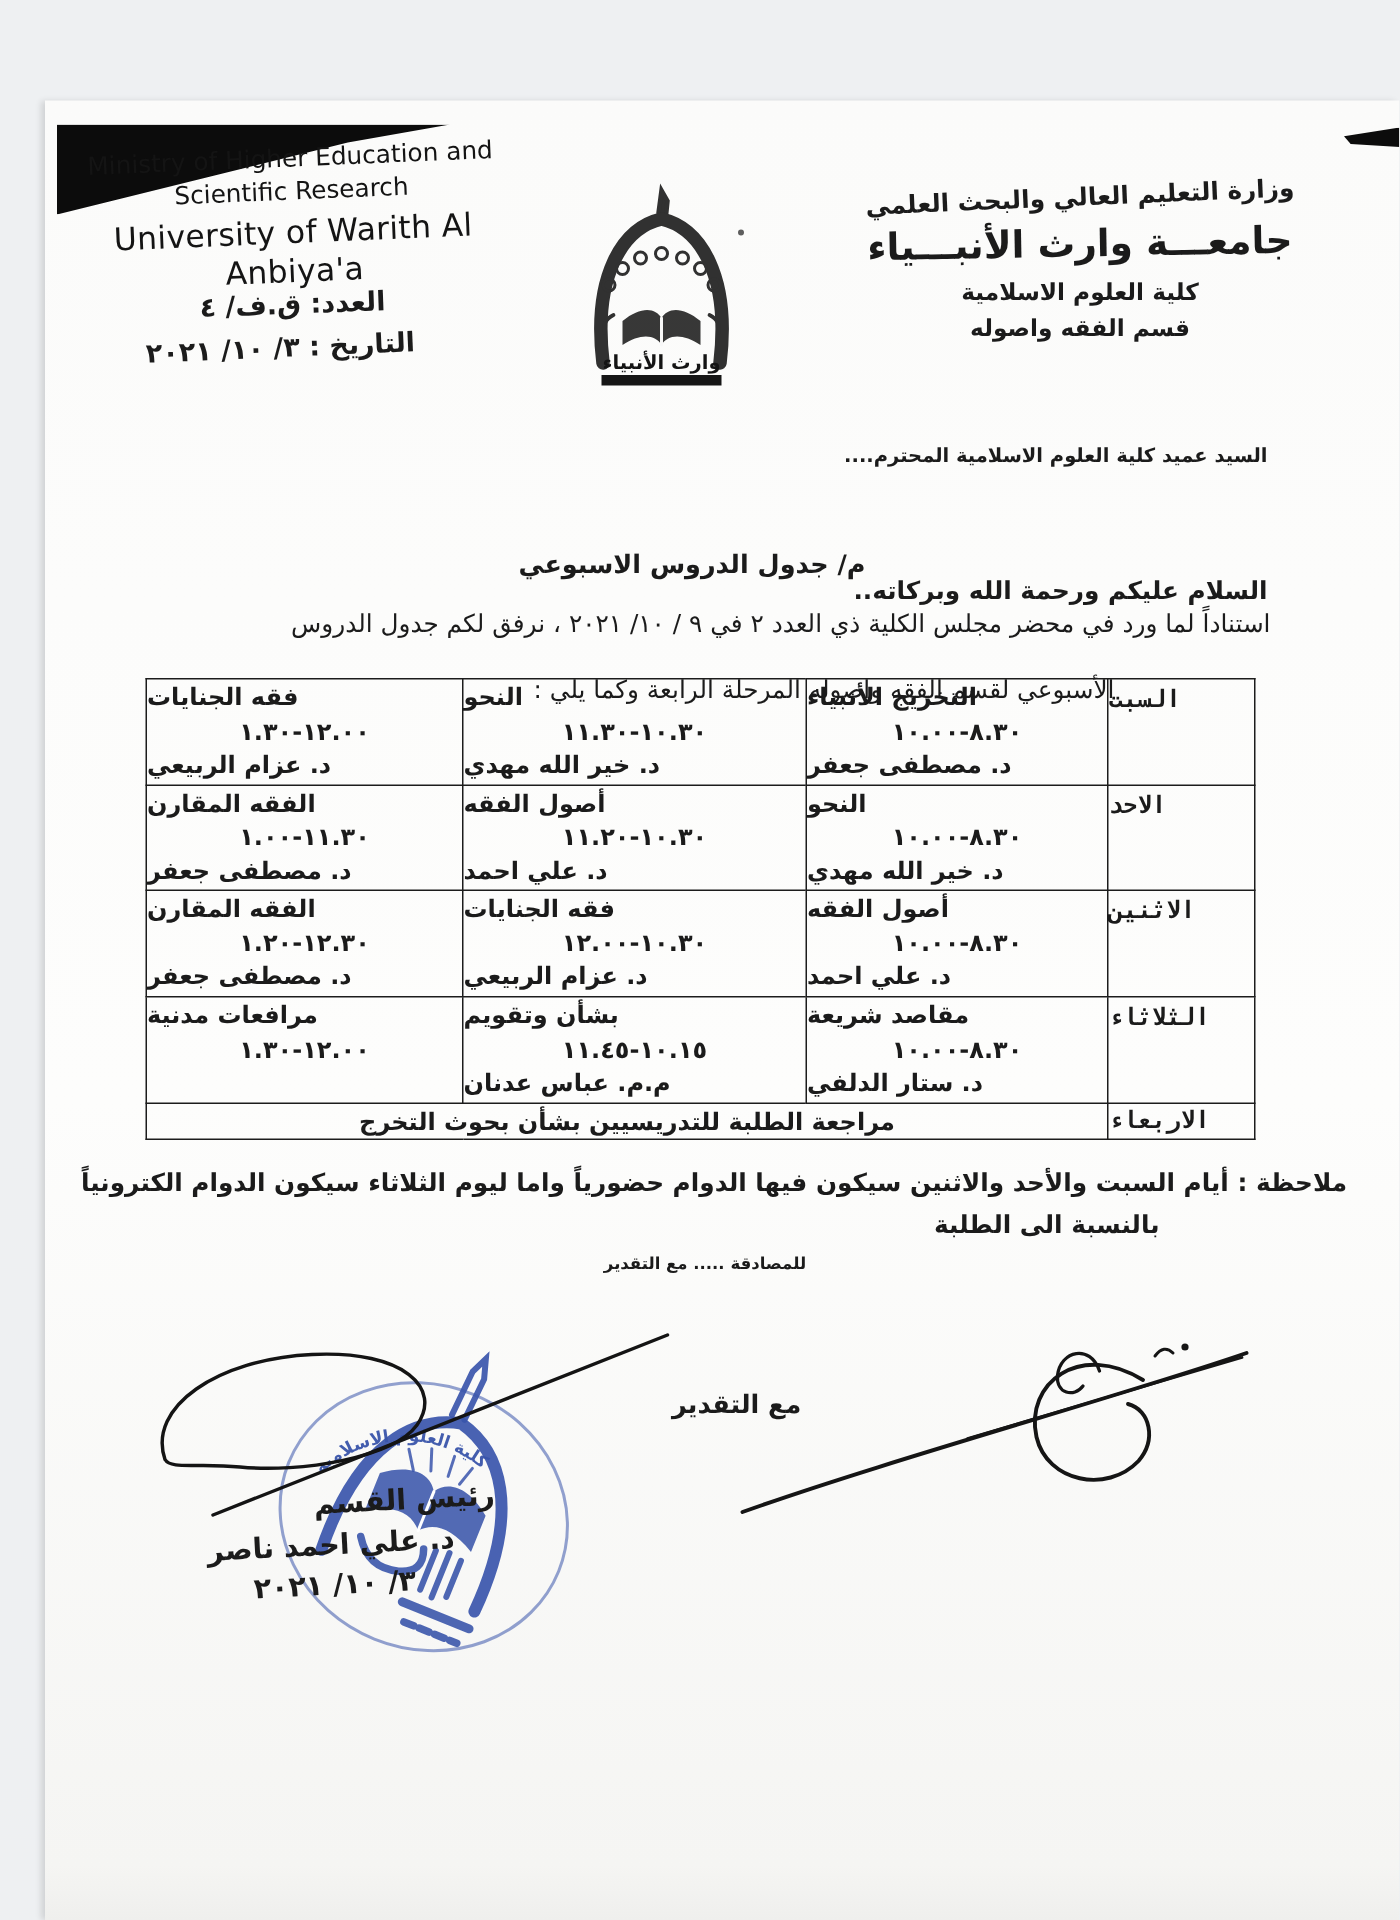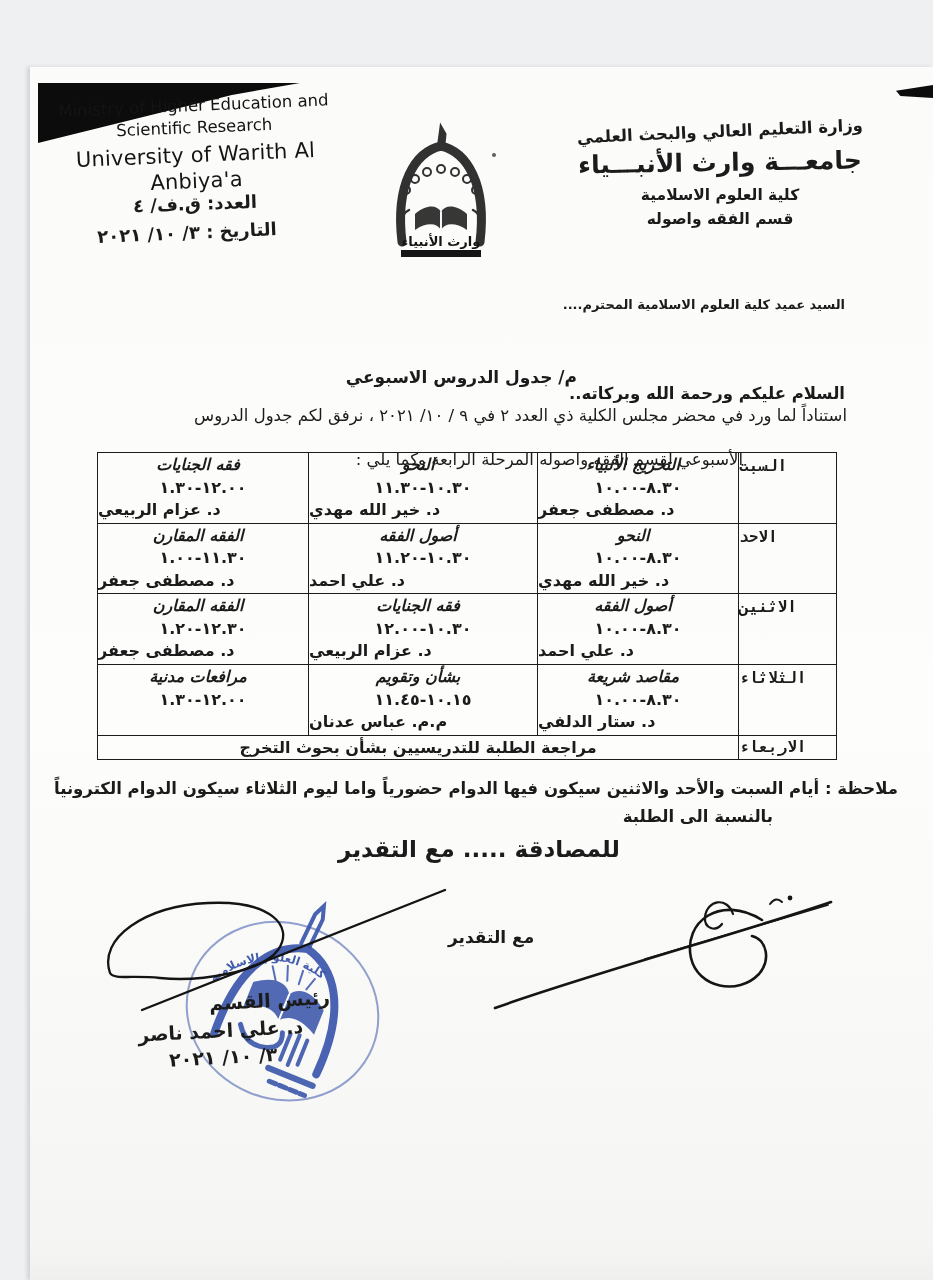--- a/index.html
+++ b/index.html
@@ -41,28 +41,28 @@
   .recipient{right:88px;top:297px;font-size:13px;}
   .greeting{right:88px;top:341px;font-size:16.5px;margin-top:43px;}
   .subject{left:317px;top:367px;width:260px;text-align:right;font-size:17px;}
   .body1{right:86px;top:406px;font-size:16.5px;}
   .body2{right:190px;top:450px;font-size:16.5px;}
   
   table.sched{position:absolute;left:97px;top:452px;border-collapse:collapse;table-layout:fixed;}
   .sched td{border:1.6px solid #1c1c1c;vertical-align:top;font-weight:bold;font-size:16px;padding:1px 0;}
   .sched .day{text-align:left;padding:3px 12px 0 0;font-family:Liberation Mono, monospace;}
   .sched .line{line-height:22.5px;}
-  .sub{text-align:center;padding-right:10px;font-style:italic;}
+  .sub{text-align:left;padding-right:10px;}
   .time{text-align:center;letter-spacing:1px;}
   .teach{text-align:left;padding-right:13px;}
   .merged{text-align:center;padding:1px 42px 1px 0;line-height:21px;}
   
   .note1{right:35px;top:779px;font-size:16.5px;}
   .note2{right:160px;top:807px;font-size:16.5px;}
-  .approval{left:320px;top:836px;width:300px;font-size:23px;}
+  .approval{left:320px;top:836px;width:300px;text-align:center;font-size:11px;}
   .closing{left:448px;top:927px;font-size:17px;}
   .sg{font-size:19px;transform:rotate(-3deg);transform-origin:right center;z-index:5;}
   .sg1{right:603px;top:986px;}
   .sg2{right:630px;top:1015px;}
   .sg3{right:656px;top:1043px;letter-spacing:2px;}
   svg{position:absolute;overflow:visible;}
 </style>
 </head>
 <body>
 

